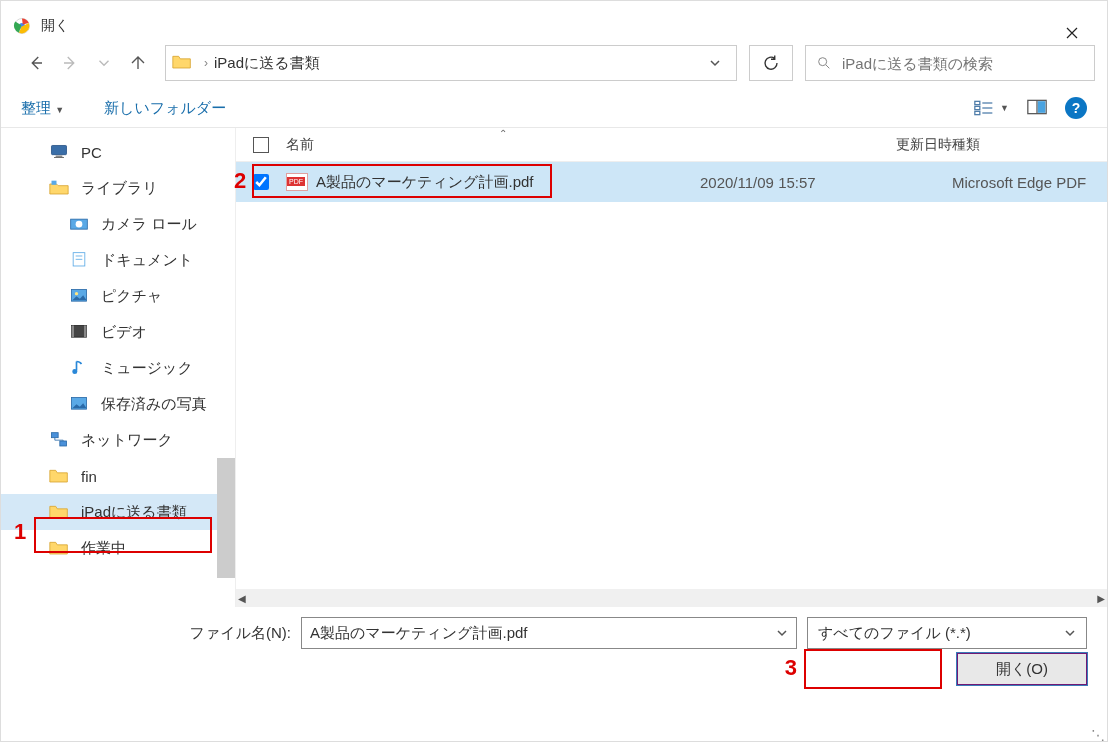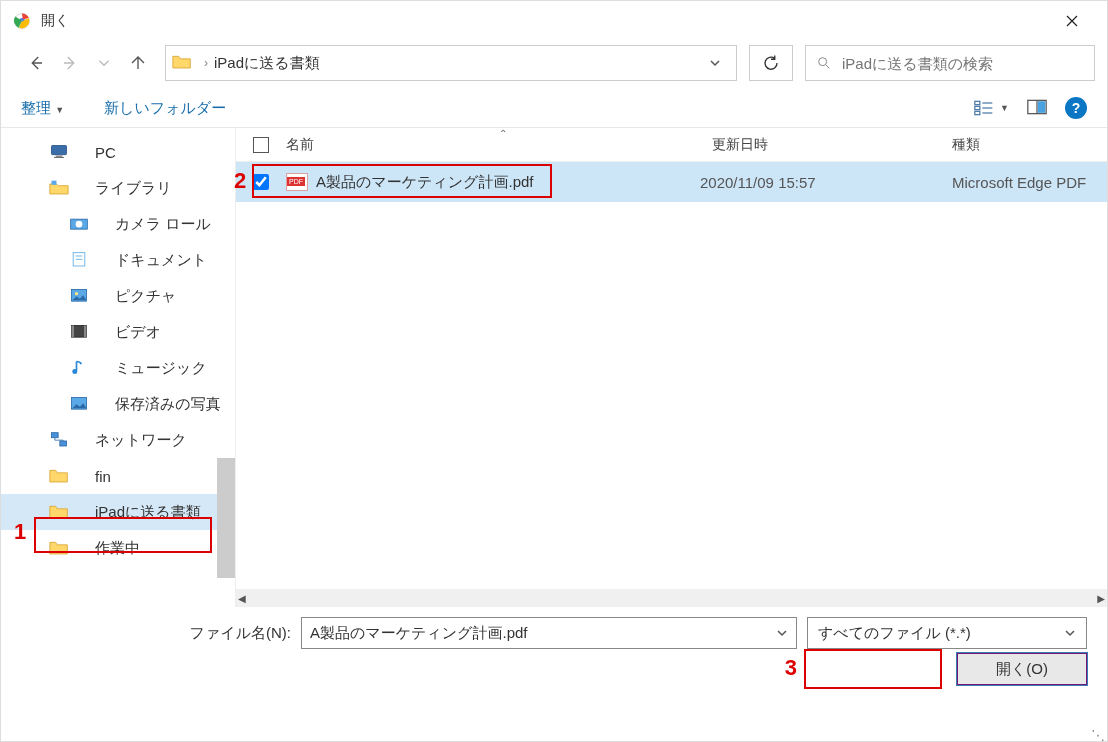--- a/index.html
+++ b/index.html
@@ -1,18 +1,18 @@
 <!DOCTYPE html>
 <html><head>
 <meta charset="utf-8">
 <style>
   * { box-sizing: border-box; margin: 0; padding: 0; font-family: "Meiryo", "Yu Gothic UI", sans-serif; }
   body { background: #fff; width: 1108px; height: 742px; overflow: hidden; position: relative; font-size: 15px; color: #333; border: 1px solid #ddd; }
   
-  .titlebar { display: flex; align-items: center; height: 40px; padding: 0 12px; }
+  .titlebar { display: flex; align-items: flex-start; height: 40px; padding: 16px 12px; }
   .chrome-logo { width: 18px; height: 18px; margin-right: 10px; position: relative; }
   .chrome-logo svg { width: 18px; height: 18px; }
   .titlebar-title { font-size: 14px; }
   .titlebar-close { margin-left: auto; width: 46px; height: 32px; display: flex; align-items: center; justify-content: center; cursor: default; }
   .titlebar-close svg { width: 12px; height: 12px; stroke: #222; stroke-width: 1.2; }
   
   .navrow { display: flex; align-items: center; padding: 4px 12px 10px 20px; gap: 4px; }
   .nav-btn { width: 30px; height: 30px; display: flex; align-items: center; justify-content: center; color: #555; }
   .nav-btn.disabled { color: #bbb; }
   .nav-btn svg { width: 18px; height: 18px; fill: none; stroke: currentColor; stroke-width: 1.8; }
@@ -28,35 +28,35 @@
   
   .toolbar { display: flex; align-items: center; padding: 6px 20px 8px 20px; color: #196eab; font-size: 15px; gap: 40px; }
   .toolbar .spacer { flex: 1; }
   .view-ctrls { display: flex; align-items: center; gap: 18px; color: #555; }
   .view-ctrls svg { width: 20px; height: 18px; }
   .help-icon { width: 22px; height: 22px; border-radius: 50%; background: #0b76c4; color: #fff; font-size: 14px; font-weight: bold; display: flex; align-items: center; justify-content: center; }
   
   .split { display: flex; height: 480px; border-top: 1px solid #e8e8e8; }
   .tree { width: 234px; overflow: hidden; position: relative; }
   .tree-inner { padding-top: 6px; }
-  .tree-item { display: flex; align-items: center; height: 36px; padding-left: 48px; font-size: 15px; gap: 26px; white-space: nowrap; }
+  .tree-item { display: flex; align-items: center; height: 36px; padding-left: 48px; font-size: 15px; gap: 12px; white-space: nowrap; }
   .tree-item.indent { padding-left: 68px; }
   .tree-item.selected { background: #d4e8f7; }
   .callout-num { position: absolute; font-size: 22px; font-weight: bold; color: #d00; }
   .redbox-1 { position: absolute; left: 33px; top: 516px; width: 178px; height: 36px; border: 2px solid #d00; pointer-events: none; }
   .num-1 { left: 13px; top: 518px; }
   .tree-scroll { position: absolute; right: 0; top: 330px; width: 18px; height: 120px; background: #ccc; }
   .icn { width: 20px; height: 18px; display: inline-block; }
   
   .filelist { flex: 1; position: relative; display: flex; flex-direction: column; border-left: 1px solid #eee; }
   .cols { display: flex; align-items: center; height: 34px; border-bottom: 1px solid #eee; font-size: 14px; color: #444; }
   .col-check { width: 50px; display: flex; align-items: center; justify-content: center; }
   .col-name { flex: 1; position: relative; }
   .col-name .sort-ind { position: absolute; top: -8px; left: 50%; font-size: 10px; color: #666; }
-  .col-date { width: 240px; }
+  .col-date { width: 240px; text-align: right; }
   .col-type { width: 155px; }
   .rows { flex: 1; position: relative; }
   .row { display: flex; align-items: center; height: 40px; font-size: 15px; }
   .row.selected { background: #cde6f7; }
   .row .chk { width: 50px; display: flex; align-items: center; justify-content: center; }
   .row .chk input { width: 16px; height: 16px; }
   .row .nm { flex: 1; display: flex; align-items: center; gap: 8px; }
   .row .dt { width: 240px; color: #555; }
   .row .tp { width: 155px; color: #555; white-space: nowrap; overflow: hidden; margin-left: 12px; }
   .pdf-icon { width: 22px; height: 18px; background: #fff; border: 1px solid #e0a0a0; position: relative; }

